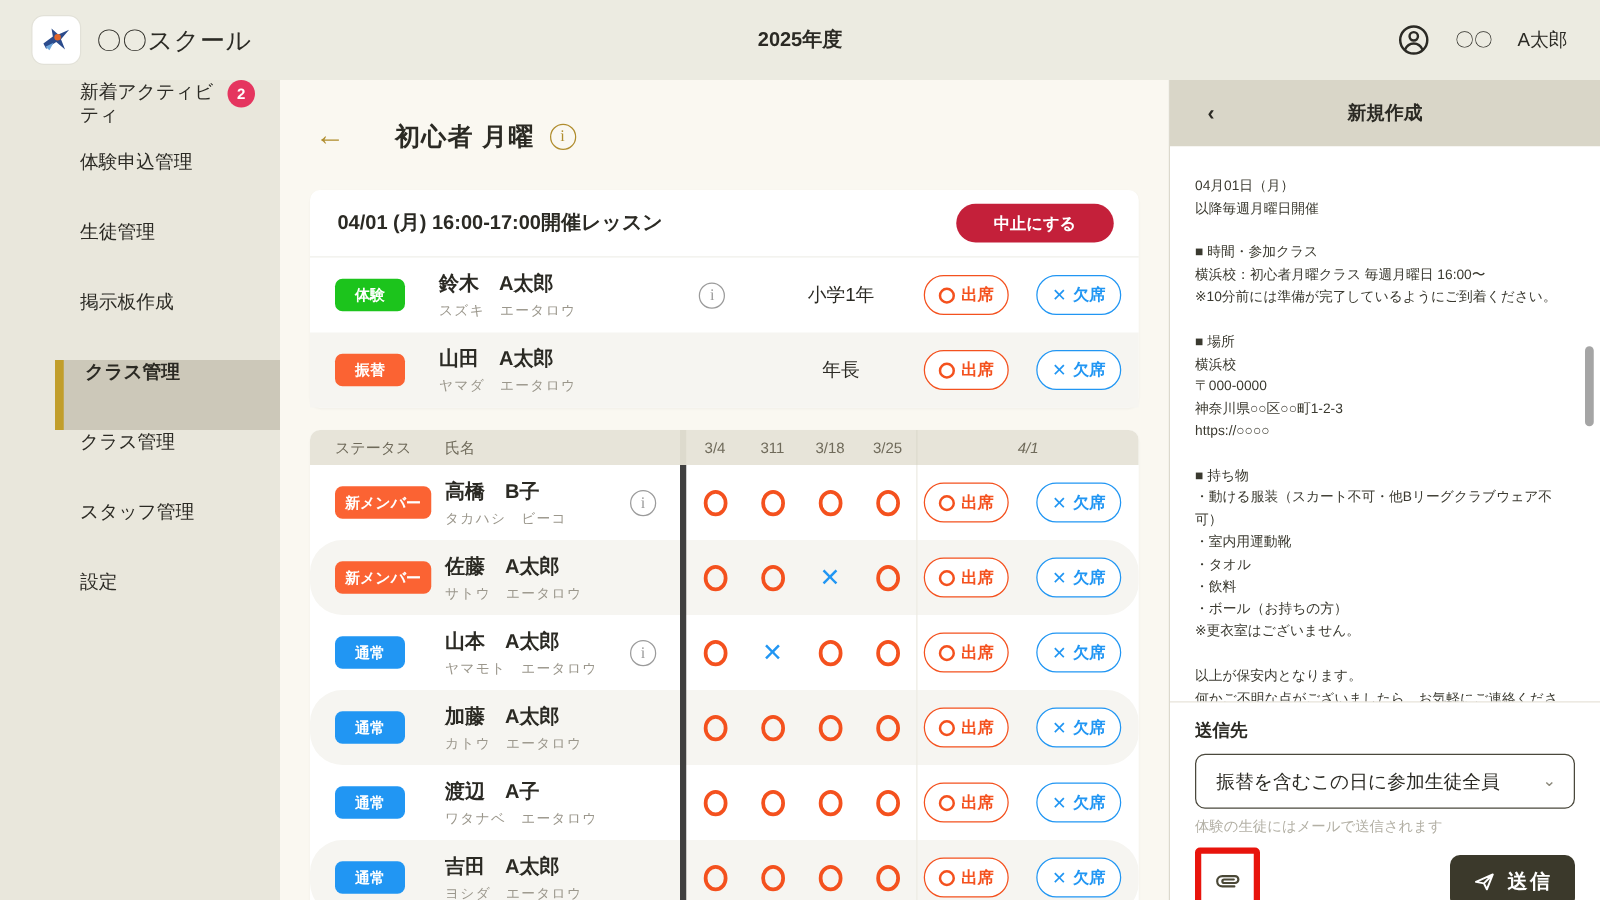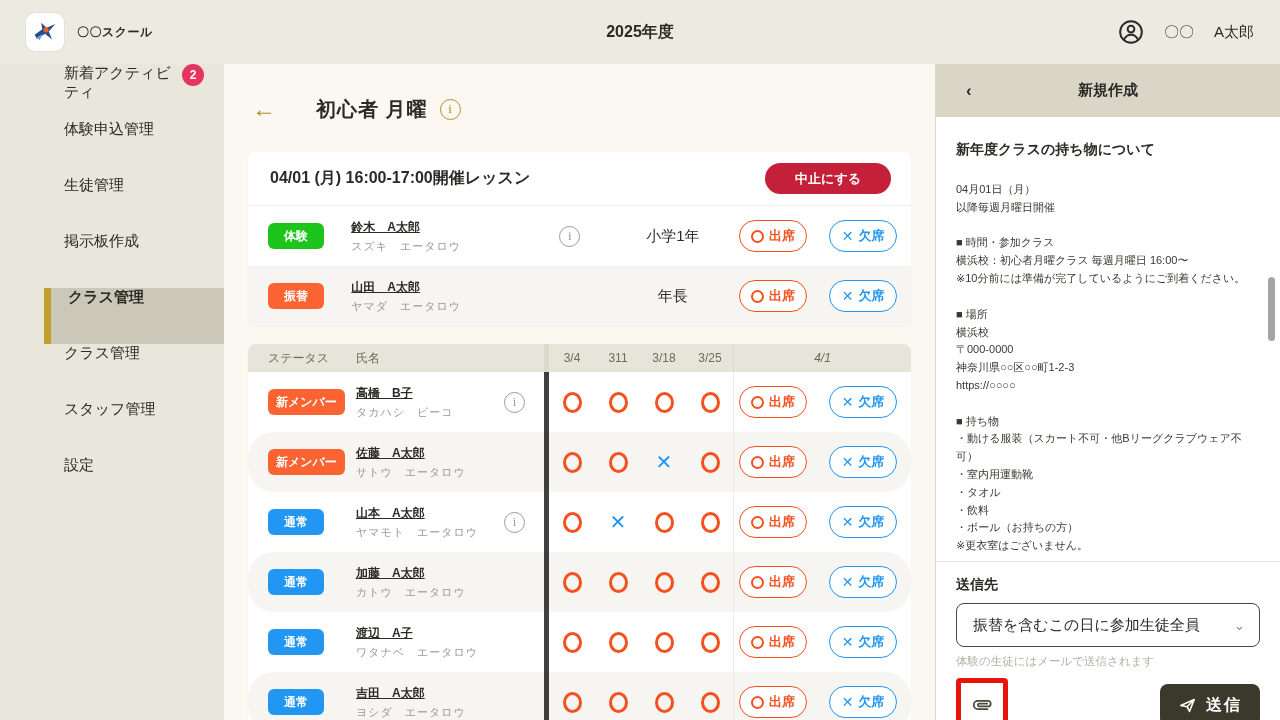--- a/index.html
+++ b/index.html
@@ -2,21 +2,21 @@
 <html lang="ja"><head>
 <meta charset="utf-8">
 <style>
   * { margin:0; padding:0; box-sizing:border-box; }
   html,body { width:1280px; height:720px; overflow:hidden; }
   body { font-family:"Liberation Sans","DejaVu Sans",sans-serif; background:#FAF8F1; color:#2B2A24; }
 
   
   .app-header { height:64px; background:#ECEBE1; display:flex; align-items:center; padding:0 26px; position:relative; }
   .logo { width:38px; height:38px; background:#fff; border-radius:9px; display:flex; align-items:center; justify-content:center; box-shadow:0 0 0 1px rgba(0,0,0,.04); }
-  .school-name { font-size:12px; font-weight:bold; margin-left:13px; letter-spacing:.5px; }
+  .school-name { font-size:20px; font-weight:normal; margin-left:13px; letter-spacing:.5px; }
   .year { position:absolute; left:50%; transform:translateX(-50%); font-size:16px; font-weight:bold; }
   .user { margin-left:auto; display:flex; align-items:center; gap:20px; cursor:pointer; }
   .user-icon svg { display:block; }
   .user-org, .user-name { font-size:15px; }
 
   .app-body { display:flex; height:656px; }
 
   
   .sidebar { width:224px; background:#E9E7DC; flex-shrink:0; }
   .sidebar-item { height:56px; display:flex; align-items:flex-start; padding:0 20px 0 20px; font-size:15px; cursor:pointer;margin-left:44px; }
@@ -40,21 +40,21 @@
 
   .student-row { display:flex; align-items:center; height:60px; padding:0 14px 0 20px; }
   .student-row.alt, .trow.alt { background:#F6F5F1; }
 
   .badge { min-width:56px; height:26px; border-radius:6px; color:#fff; font-size:12px; font-weight:bold; display:inline-flex; align-items:center; justify-content:center; padding:0 8px; }
   .badge-green  { background:#1CC41C; }
   .badge-orange { background:#FB6333; }
   .badge-blue   { background:#2196F3; }
   .badge-cell { width:88px; }
 
-  .name-block .nm { font-size:12px; font-weight:bold;text-decoration:underline; }
+  .name-block .nm { font-size:16px; font-weight:bold; }
   .name-block .kana { font-size:11px; color:#9B978C; margin-top:3px; letter-spacing:1px; }
   .l-name { width:220px; }
   .l-info { width:50px; display:flex; }
   .l-grade { width:140px; text-align:center; font-size:15px; }
 
   .attend-group { margin-left:auto; display:flex; align-items:center; gap:22px; }
   .pill-btn { height:32px; width:68px; border-radius:17px; background:#fff; display:flex; align-items:center; justify-content:center; gap:5px; font-size:13px; font-weight:bold; cursor:pointer; font-family:inherit; }
   .attend-btn { border:1.6px solid #F4511E; color:#F4511E; }
   .absent-btn { border:1.6px solid #2196F3; color:#2196F3; }
   .mini-o { width:13px; height:13px; border:2.6px solid #F4511E; border-radius:50%; display:inline-block; }
@@ -431,21 +431,20 @@
       </section>
     </main>
 
     <aside class="panel">
       <div class="panel-head">
         <span class="panel-back">‹</span>
         <div class="panel-title">新規作成</div>
       </div>
 
       <div class="panel-message">
-        <div class="msg-title">新年度クラスの持ち物について</div>
         <div class="msg-body">04月01日（月）
 以降毎週月曜日開催
 
 ■ 時間・参加クラス
 横浜校：初心者月曜クラス 毎週月曜日 16:00〜
 ※10分前には準備が完了しているようにご到着ください。
 
 ■ 場所
 横浜校
 〒000-0000

